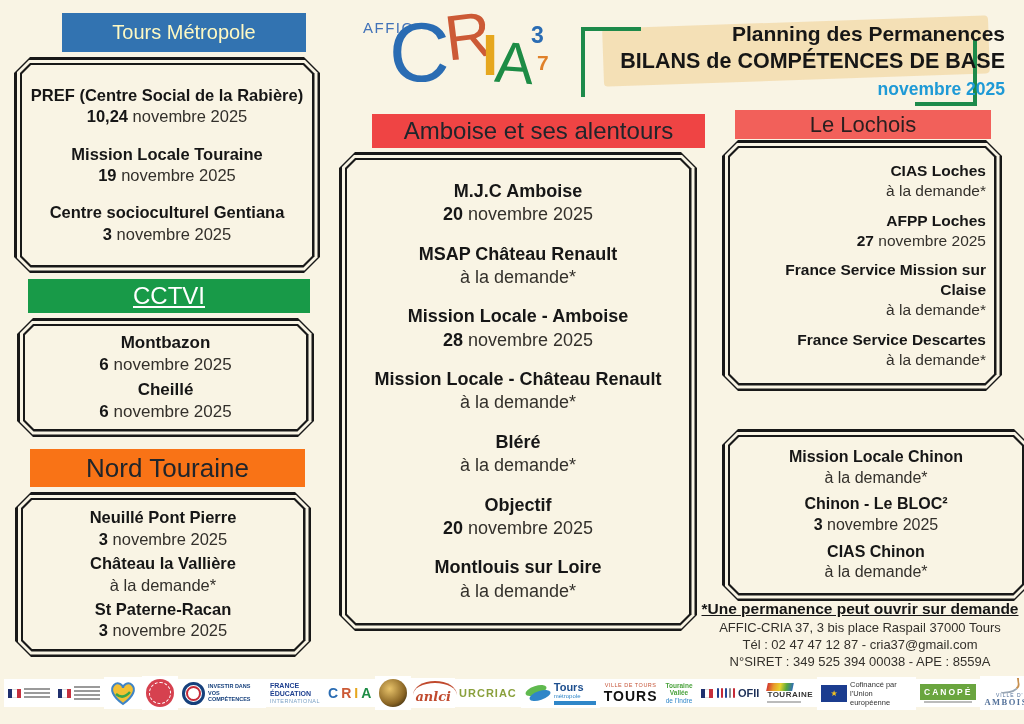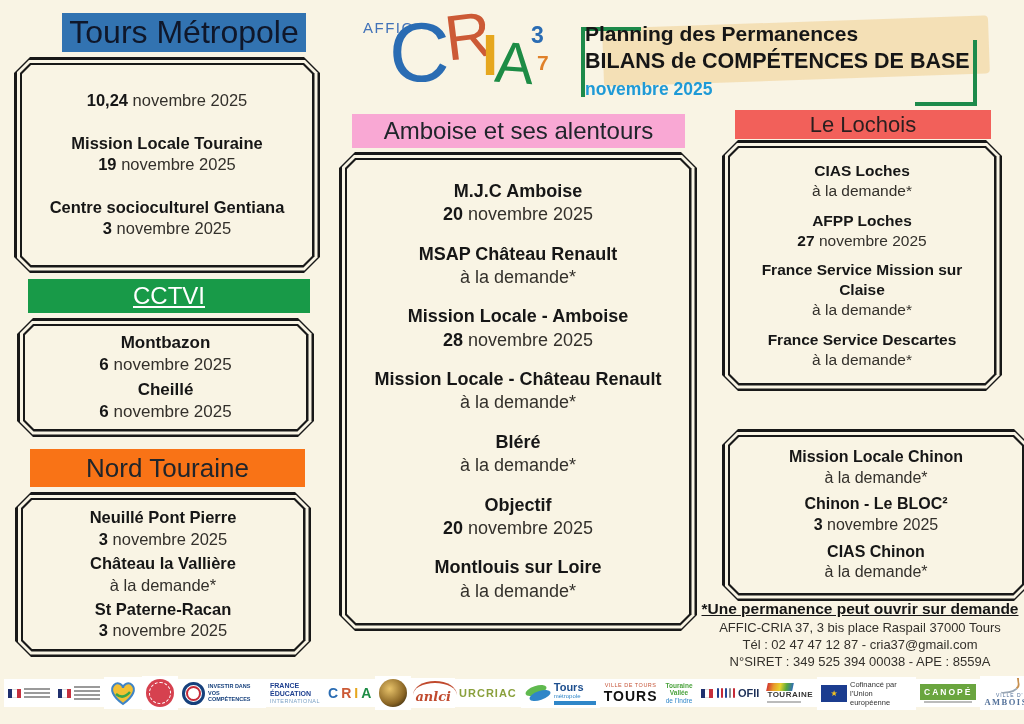--- a/index.html
+++ b/index.html
@@ -1,23 +1,23 @@
 <!DOCTYPE html>
 <html><head>
 <meta charset="utf-8">
 <style>
   html,body{margin:0;padding:0;}
   #page{position:relative;width:1024px;height:724px;background:#f9f4e4;font-family:"Liberation Sans",sans-serif;overflow:hidden;}
 
   
   .shead{position:absolute;display:flex;align-items:center;justify-content:center;font-weight:500;}
-  #tours-head{left:62px;top:13px;width:244px;height:39px;background:#3273b1;color:#0f172a;font-size:32px;}
+  #tours-head{left:62px;top:13px;width:244px;height:39px;background:#3273b1;color:#fef9c3;font-size:20px;}
   #cctvi-head{left:28px;top:279px;width:282px;height:34px;background:#189a48;color:#fff;font-size:24px;text-decoration:underline;}
   #nord-head{left:30px;top:449px;width:275px;height:38px;background:#f97316;color:#20252b;font-size:26px;}
-  #amboise-head{left:352px;top:114px;width:333px;height:34px;background:#f9a8d4;color:#20252b;font-size:24px;}
+  #amboise-head{left:372px;top:114px;width:333px;height:34px;background:#ef4444;color:#20252b;font-size:24px;}
   #lochois-head{left:735px;top:110px;width:256px;height:29px;background:#f2605a;color:#2a1f1f;font-size:22px;}
   #chinonais-head{left:735px;top:399px;width:256px;height:29px;background:#2d72b5;color:#fff;font-size:22px;}
 
   
   .box{position:absolute;}
   .box .l1,.box .l2,.box .l3,.box .l4{position:absolute;}
   .l1{inset:0;background:#181818;clip-path:polygon(16px 0,calc(100% - 16px) 0,100% 16px,100% calc(100% - 16px),calc(100% - 16px) 100%,16px 100%,0 calc(100% - 16px),0 16px);}
   .l2{inset:2.5px;background:#f9f4e4;clip-path:polygon(13px 0,calc(100% - 13px) 0,100% 13px,100% calc(100% - 13px),calc(100% - 13px) 100%,13px 100%,0 calc(100% - 13px),0 13px);}
   .l3{inset:5.5px;background:#181818;clip-path:polygon(11px 0,calc(100% - 11px) 0,100% 11px,100% calc(100% - 11px),calc(100% - 11px) 100%,11px 100%,0 calc(100% - 11px),0 11px);}
   .l4{inset:8px;background:#f9f4e4;clip-path:polygon(9px 0,calc(100% - 9px) 0,100% 9px,100% calc(100% - 9px),calc(100% - 9px) 100%,9px 100%,0 calc(100% - 9px),0 9px);
@@ -27,42 +27,42 @@
   #nord-box{left:15px;top:492px;width:296px;height:165px;}
   #center-box{left:339px;top:152px;width:358px;height:479px;}
   #lochois-box{left:722px;top:140px;width:280px;height:251px;}
   #chinonais-box{left:722px;top:429px;width:308px;height:172px;}
 
   .entry{line-height:1.3;}
   .ename{font-weight:bold;color:#161616;font-size:16.5px;}
   .edate{font-size:16.5px;color:#33302b;}
   .edate .b{font-weight:bold;color:#161616;}
   #center-box .ename,#center-box .edate{font-size:18px;}
-  #lochois-box .ename,#lochois-box .edate{font-size:15.5px;}
+  #lochois-box .ename,#lochois-box .edate{font-size:15.5px;text-align:right;}
   #chinonais-box .ename,#chinonais-box .edate{font-size:16px;}
   #cctvi-box .ename,#cctvi-box .edate{font-size:17px;text-align:center;}
 
   
   #cria-logo{position:absolute;left:355px;top:2px;width:220px;height:112px;}
   #cria-logo span{position:absolute;line-height:1;}
   .affic{left:8px;top:18px;font-size:15px;letter-spacing:1.5px;color:#4272b8;}
   .bigC{left:34px;top:8px;font-size:84px;color:#2a6cb3;}
   .bigR{left:90px;top:2px;font-size:64px;color:#cc5a36;transform:rotate(-7deg);}
   .bigI{left:127px;top:24px;font-size:58px;color:#e6a71e;font-weight:bold;}
   .bigA{left:140px;top:32px;font-size:58px;color:#1d8c45;transform:rotate(4deg);}
   .num3{left:176px;top:22px;font-size:23px;color:#2a6cb3;font-weight:bold;}
   .num7{left:182px;top:50px;font-size:21px;color:#e0812a;font-weight:bold;}
 
   
   #title{position:absolute;left:585px;top:10px;width:420px;height:100px;}
   #title .hl{position:absolute;left:18px;top:12px;width:386px;height:58px;background:#f3dcae;transform:rotate(-2deg);border-radius:4px;opacity:.85;}
   .bracket{position:absolute;}
   #bracket-tl{left:-4px;top:17px;width:56px;height:66px;border-left:4px solid #1d8a4a;border-top:4px solid #1d8a4a;}
   #bracket-br{left:330px;top:30px;width:58px;height:62px;border-right:4px solid #1d8a4a;border-bottom:4px solid #1d8a4a;}
-  #title .t{position:absolute;width:100%;text-align:left;font-weight:800;color:#161616;}
+  #title .t{position:absolute;width:100%;text-align:right;font-weight:800;color:#161616;}
   #title .t1{top:12px;font-size:21px;}
   #title .t2{top:39px;font-size:21.5px;}
   #title .t3{top:69px;font-size:17.5px;color:#1f9ad6;font-weight:700;}
 
   
   #footer{position:absolute;left:698px;top:600px;width:324px;text-align:center;color:#33302b;}
   #footer .note{font-size:15.5px;font-weight:bold;color:#161616;text-decoration:underline;margin-bottom:2px;}
   #footer .fl{font-size:13px;line-height:1.3;}
 
   
@@ -126,20 +126,21 @@
 
 <div id="page">
 
   <div class="shead" id="tours-head">Tours Métropole</div>
   <div class="box" id="tours-box">
     <div class="l1"></div>
       <div class="l2"></div>
       <div class="l3"></div>
     <div class="l4">
       <div class="entry">
+        <div class="ename">PREF (Centre Social de la Rabière)</div>
         <div class="edate"><span class="b">10,24</span><span> novembre 2025</span></div>
       </div>
       <div class="entry">
         <div class="ename">Mission Locale Touraine</div>
         <div class="edate"><span class="b">19</span><span> novembre 2025</span></div>
       </div>
       <div class="entry">
         <div class="ename">Centre socioculturel Gentiana</div>
         <div class="edate"><span class="b">3</span><span> novembre 2025</span></div>
       </div>

